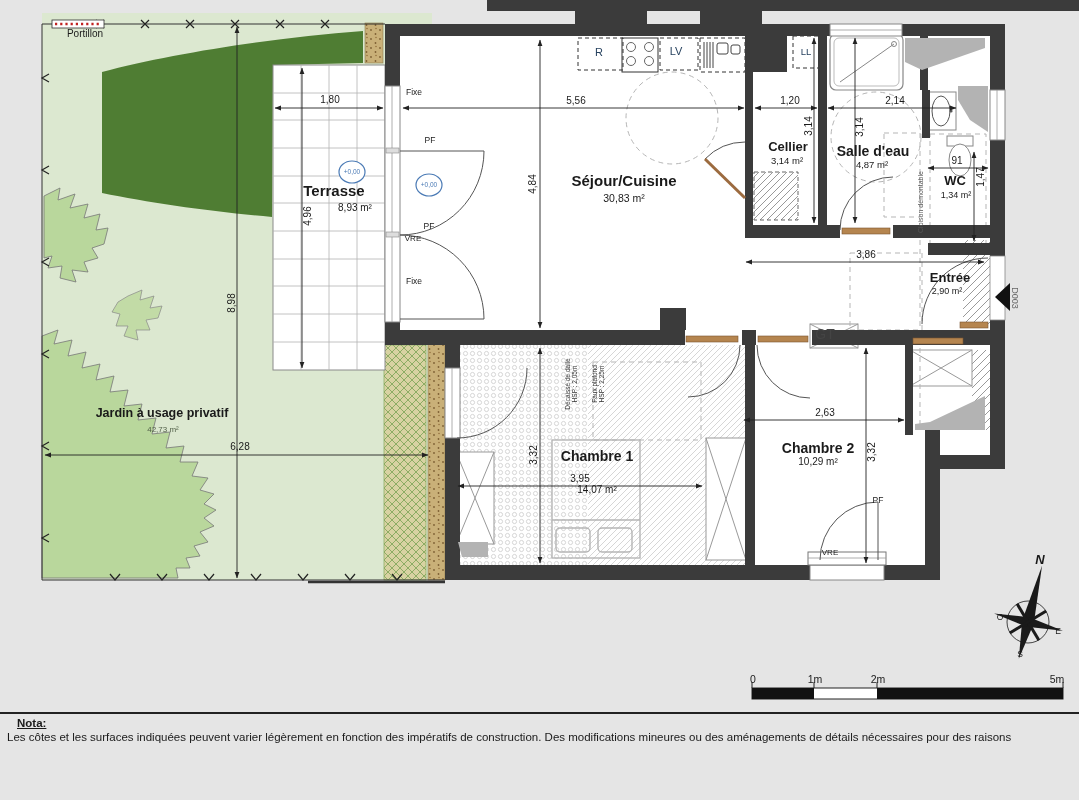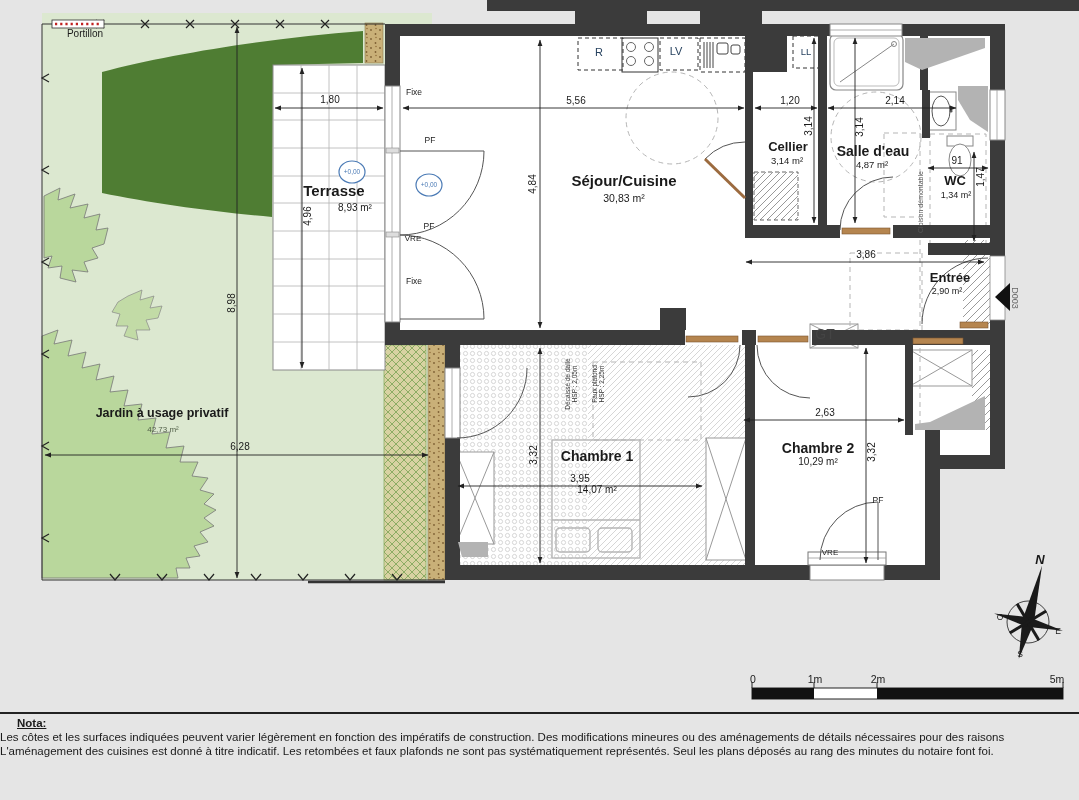--- a/index.html
+++ b/index.html
@@ -10,21 +10,21 @@
        color:#1a1a1a;text-align:center;}
   .rot{transform:translate(-50%,-50%) rotate(-90deg);}
   .rot90{transform:translate(-50%,-50%) rotate(90deg);}
   .roomname{font-weight:bold;}
   .dim{font-size:10px;}
   .blue{color:#4a7ab5;}
   .notecol{display:block;}
   #nota{position:absolute;left:0;top:712px;width:1079px;border-top:2px solid #222;
         font-size:11.5px;line-height:13.8px;padding-top:3px;}
   #nota .t{text-decoration:underline;padding-left:17px;font-weight:bold;}
-  #nota .l{padding-left:0;white-space:nowrap;}
+  #nota .l{padding-left:7px;white-space:nowrap;}
 </style>
 </head>
 <body>
 
 <div id="stage">
 
 <svg id="plansvg" width="1079" height="712" viewBox="0 0 1079 712">
 <defs>
   <pattern id="pDots" width="7" height="7" patternUnits="userSpaceOnUse">
     <circle cx="3.5" cy="3.5" r="2.1" fill="none" stroke="#c6c6c6" stroke-width="0.7"></circle>
@@ -398,16 +398,15 @@
 <div class="lbl" style="left:1020px;top:654px;font-size:8.5px;">S</div>
 
 <div class="lbl" style="left:753px;top:680px;font-size:10.5px;">0</div>
 <div class="lbl" style="left:815px;top:680px;font-size:10.5px;">1m</div>
 <div class="lbl" style="left:878px;top:680px;font-size:10.5px;">2m</div>
 <div class="lbl" style="left:1057px;top:680px;font-size:10.5px;">5m</div>
 
 <div id="nota">
   <div class="t">Nota:</div>
   <div class="l">Les côtes et les surfaces indiquées peuvent varier légèrement en fonction des impératifs de construction. Des modifications mineures ou des aménagements de détails nécessaires pour des raisons</div>
-  <div class="l">L'aménagement des cuisines est donné à titre indicatif. Les retombées et faux plafonds ne sont pas systématiquement représentés. Seul les plans déposés au rang des minutes du notaire font foi.</div>
 </div>
 
 </div>
 
 </body></html>

